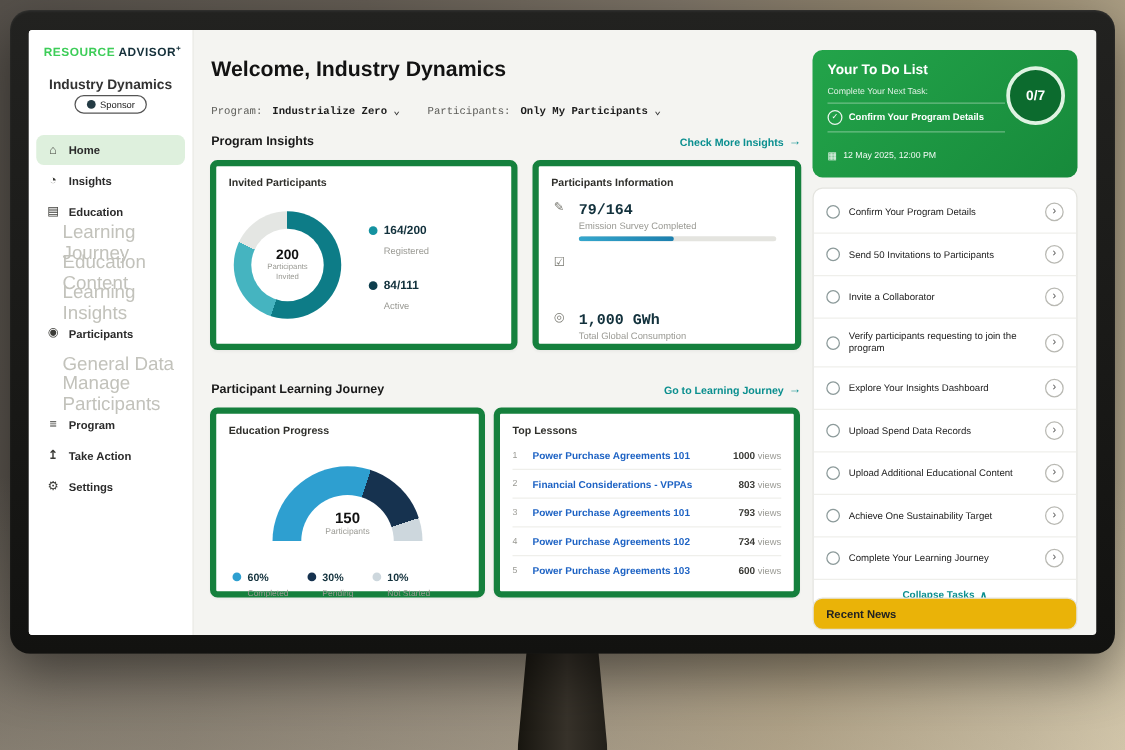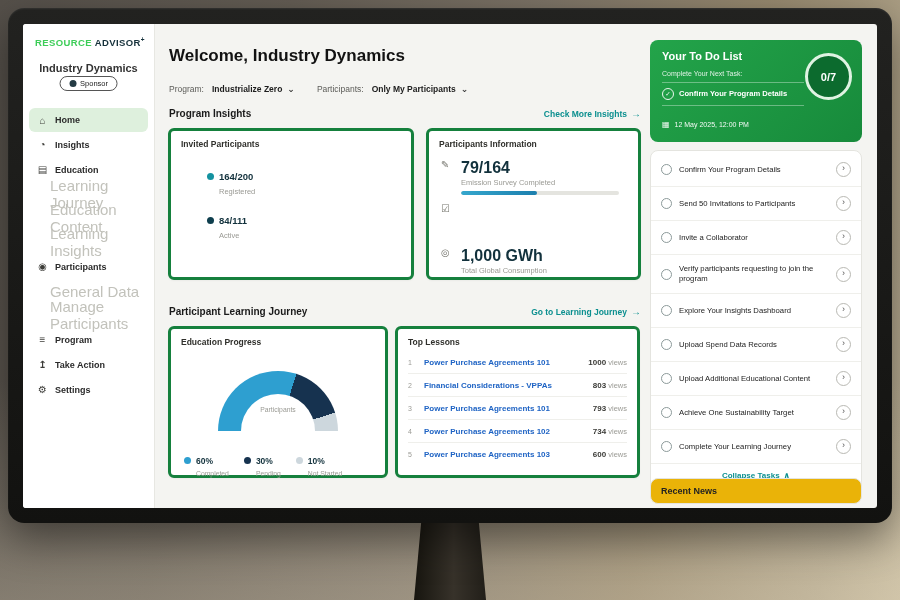--- a/index.html
+++ b/index.html
@@ -30,52 +30,52 @@
   .nav{position:absolute;left:0;top:84px;width:100%;}
   .nav-item{display:flex;align-items:center;gap:7px;height:25px;padding:0 10px 0 14px;
     font-size:9px;font-weight:700;color:#2b2b2b;cursor:pointer;}
   .nav-icon{width:11px;font-size:10px;color:#3c3c38;text-align:center;}
   .nav-item.sub{padding-left:27px;font-weight:400;color:#c2c2bb;font-size:15px;height:24px;}
   .nav-item.active{background:#def0dd;border-radius:6px;margin:0 6px;padding-left:8px;height:24px;}
 
   
   .main{position:absolute;left:132px;top:0;width:495px;height:100%;}
   .welcome{position:absolute;left:14px;top:22px;margin:0;font-size:17px;font-weight:700;color:#121212;}
-  .filters{position:absolute;left:14px;top:60px;display:flex;align-items:center;gap:8px;}
+  .filters{position:absolute;left:14px;top:60px;display:flex;align-items:center;gap:8px;font-family:Liberation Mono, monospace;}
   .f-label{font-size:8.5px;color:#5c5c58;}
   .f-select{display:flex;align-items:center;gap:5px;background:none;border:none;padding:0;margin-right:14px;
     font-size:8.5px;font-weight:700;color:#1c1c1c;cursor:pointer;font-family:inherit;}
   .chev{font-size:9px;color:#333;line-height:1;}
   .sec-head{position:absolute;left:14px;right:9px;display:flex;justify-content:space-between;align-items:center;}
   .sec-head.one{top:84px;}
   .sec-head.two{top:282px;}
   .sec-head h2{margin:0;font-size:10px;font-weight:700;color:#1a1a1a;}
   .link{display:flex;align-items:center;gap:4px;font-size:8.5px;font-weight:700;color:#0b8f8f;cursor:pointer;text-decoration:none;}
   .arrow{font-size:10px;}
 
-  .card{background:#fff;border:3px solid #15803d;border-radius:6px;box-shadow:0 1px 2px rgba(0,0,0,.04);box-sizing:border-box;}
+  .card{background:#fff;border:5px solid #15803d;border-radius:6px;box-shadow:0 1px 2px rgba(0,0,0,.04);box-sizing:border-box;}
   .card h3{margin:8px 10px 4px;font-size:8.5px;font-weight:700;color:#30302c;}
 
   .card-invited{position:absolute;left:13px;top:104px;width:246px;height:152px;}
   .donut-wrap{position:absolute;left:14px;top:36px;right:8px;display:flex;align-items:center;}
   .donut{position:relative;width:86px;height:86px;border-radius:50%;background:#e4e6e3;}
   .donut-hole{position:absolute;left:14px;top:14px;width:58px;height:58px;border-radius:50%;background:#fff;
     display:flex;flex-direction:column;justify-content:center;align-items:center;text-align:center;}
   .dv{font-size:11px;font-weight:700;color:#111;}
   .dl{font-size:6.2px;color:#9a9a94;line-height:1.25;width:46px;}
   .legend{margin-left:22px;display:flex;flex-direction:column;gap:15px;}
   .dot{display:inline-block;width:7px;height:7px;border-radius:50%;margin-right:5px;vertical-align:middle;}
   .leg-val{font-size:9.5px;font-weight:700;color:#12313c;vertical-align:middle;}
   .leg-lab{font-size:7.5px;color:#9a9a94;margin-left:12px;margin-top:2px;}
 
   .card-info{position:absolute;left:271px;top:104px;width:215px;height:152px;}
   .stat{position:absolute;left:12px;right:12px;display:flex;gap:8px;}
   .stat.s0{top:28px;} .stat.s1{top:72px;} .stat.s2{top:116px;}
   .stat-icon{font-size:10px;color:#77776f;width:12px;flex:none;}
-  .stat-val{font-size:16px;font-weight:700;color:#12313c;}
+  .stat-val{font-size:12px;font-weight:700;color:#12313c;font-family:Liberation Mono, monospace;}
   .stat-lab{font-size:7.5px;color:#9a9a94;margin-top:1px;}
   .bar{margin-top:4px;width:158px;height:4px;border-radius:2px;background:#e4e4df;overflow:hidden;}
   .bar-fill{height:100%;border-radius:2px;background:linear-gradient(90deg,#35a7cd,#1c7fae);}
 
   .card-edu{position:absolute;left:13px;top:302px;width:220px;height:152px;}
   .gauge-wrap{position:absolute;left:50%;transform:translateX(-50%);top:40px;width:124px;height:64px;overflow:hidden;}
   .gauge{position:absolute;left:2px;top:2px;width:120px;height:120px;border-radius:50%;}
   .gauge-hole{position:absolute;left:23px;top:23px;width:74px;height:74px;border-radius:50%;background:#fff;}
   .gauge-center{position:absolute;left:0;right:0;top:76px;text-align:center;}
   .gv{font-size:12px;font-weight:700;color:#111;}
@@ -208,20 +208,26 @@
           <h2>Program Insights</h2>
           <a class="link">
             <span>Check More Insights</span>
             <span class="arrow">→</span>
           </a>
         </div>
 
         <section class="card card-invited">
           <h3>Invited Participants</h3>
           <div class="donut-wrap">
+            <div class="donut" style="background: conic-gradient(rgb(13, 124, 135) 0%, rgb(13, 124, 135) 55%, rgb(69, 180, 192) 55%, rgb(69, 180, 192) 82%, rgb(228, 230, 227) 82%, rgb(228, 230, 227) 100%);">
+              <div class="donut-hole">
+                <div class="dv">200</div>
+                <div class="dl">Participants Invited</div>
+              </div>
+            </div>
             <div class="legend">
               <div class="leg-item">
                 <span class="dot" style="background: rgb(20, 146, 160);"></span><span class="leg-val">164/200</span>
                 <div class="leg-lab">Registered</div>
               </div>
               <div class="leg-item">
                 <span class="dot" style="background: rgb(14, 62, 77);"></span><span class="leg-val">84/111</span>
                 <div class="leg-lab">Active</div>
               </div>
             </div>
@@ -261,20 +267,21 @@
         </div>
 
         <section class="card card-edu">
           <h3>Education Progress</h3>
           <div class="gauge-wrap">
             <div class="gauge" style="background: conic-gradient(from 270deg, rgb(46, 159, 208) 0%, rgb(46, 159, 208) 30%, rgb(22, 50, 79) 30%, rgb(22, 50, 79) 45%, rgb(205, 215, 221) 45%, rgb(205, 215, 221) 50%, transparent 50%, transparent 100%);">
               <div class="gauge-hole"></div>
             </div>
           </div>
           <div class="gauge-center">
+            <div class="gv">150</div>
             <div class="gl">Participants</div>
           </div>
           <div class="gauge-legend">
             <div class="gl-item">
               <span class="dot" style="background: rgb(46, 159, 208);"></span><span class="gl-val">60%</span>
               <div class="gl-lab">Completed</div>
             </div>
             <div class="gl-item">
               <span class="dot" style="background: rgb(22, 50, 79);"></span><span class="gl-val">30%</span>
               <div class="gl-lab">Pending</div>

